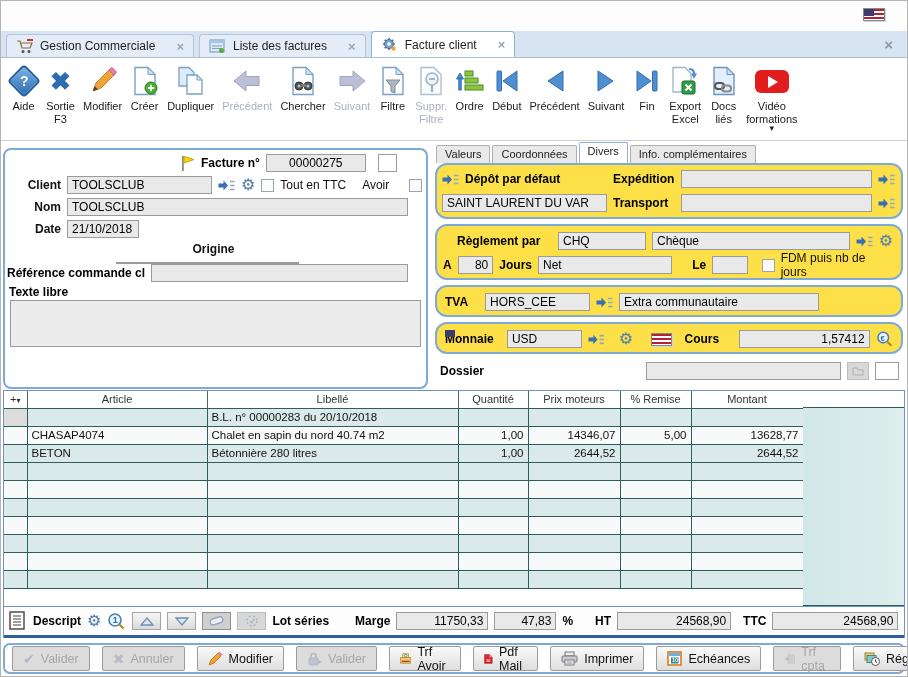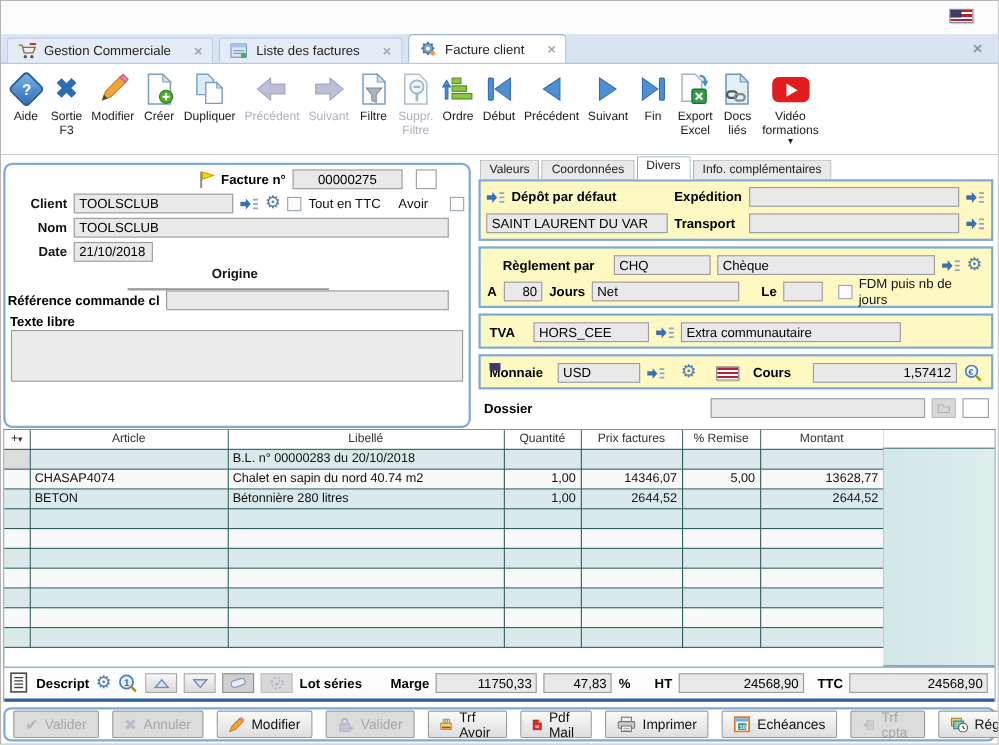--- a/index.html
+++ b/index.html
@@ -57,21 +57,21 @@
   .field.right { text-align:right; }
   .cb { width:13px; height:13px; background:#fbfbfb; border:1px solid #98a5b3; display:inline-block; }
   .texte-area { position:absolute; left:5px; right:5px; top:150px; height:47px;
                 background:#ececec; border:1px solid #9b9b9b; }
 
   .rightpanel { position:absolute; left:432px; top:0; width:474px; height:249px; }
   .ptabs { position:absolute; top:3px; left:3px; display:flex; align-items:flex-end; height:19px; }
   .ptab { padding:2px 8px 3px; background:#e9e9e9; border:1px solid #afafaf; border-bottom:none;
           font-size:11px; margin-right:2px; color:#222; border-radius:2px 2px 0 0; }
   .ptab.active { background:#fff; padding-bottom:6px; position:relative; z-index:2; border-color:#8fb0d8; }
-  .gbox { position:absolute; left:2px; right:4px; border:2px solid #7fa9d6; border-radius:0; background:#fef9c3; }
+  .gbox { position:absolute; left:2px; right:4px; border:2px solid #7fa9d6; border-radius:12px; background:#fde047; }
   .grow { position:absolute; display:flex; align-items:center; gap:6px; height:18px; }
 
   
   .tablezone { position:absolute; top:389px; left:2px; right:2px; height:248px;
                border:1px solid #6d93c2; border-bottom:none; }
   table.grid { border-collapse:collapse; table-layout:fixed; width:799px; font-size:11.5px; }
   table.grid th { font-weight:normal; font-size:11px; color:#333; background:#fff; height:17px;
                   border-right:1px solid #476b6b; border-bottom:1px solid #2e5d5d; text-align:center; }
   table.grid td { height:18px; border-right:1px solid #2e5d5d; border-bottom:1px solid #2e5d5d;
                   padding:0 4px; overflow:hidden; white-space:nowrap; }
@@ -198,20 +198,34 @@
         </div>
       <span class="tlabel">Dupliquer</span>
     </div>
     <div class="titem disabled">
       <div class="iconbox">
           <svg width="30" height="28" viewBox="0 0 30 28">
             <polygon points="2,14 14,4 14,9.5 27,9.5 27,18.5 14,18.5 14,24" fill="#bcc0d6" stroke="#9ea3c0"></polygon>
           </svg>
         </div>
       <span class="tlabel">Précédent</span>
+    </div>
+    <div class="titem">
+      <div class="iconbox">
+          <svg width="28" height="30" viewBox="0 0 28 30">
+            <path d="M4 1.5 h13 l7 7 V28.5 H4 z" fill="#fdfdfd" stroke="#7aa0c4" stroke-width="1.4"></path>
+            <path d="M17 1.5 l7 7 h-7 z" fill="#cfe2f3" stroke="#7aa0c4"></path>
+            <circle cx="10" cy="20" r="4" fill="#555" stroke="#333"></circle>
+            <circle cx="19" cy="20" r="4" fill="#555" stroke="#333"></circle>
+            <rect x="12" y="18" width="5" height="3" fill="#777"></rect>
+            <circle cx="10" cy="20" r="1.5" fill="#9fc3e0"></circle>
+            <circle cx="19" cy="20" r="1.5" fill="#9fc3e0"></circle>
+          </svg>
+        </div>
+      <span class="tlabel">Chercher</span>
     </div>
     <div class="titem disabled">
       <div class="iconbox">
           <svg width="30" height="28" viewBox="0 0 30 28">
             <polygon points="28,14 16,4 16,9.5 3,9.5 3,18.5 16,18.5 16,24" fill="#bcc0d6" stroke="#9ea3c0"></polygon>
           </svg>
         </div>
       <span class="tlabel">Suivant</span>
     </div>
     <div class="titem">
@@ -477,21 +491,21 @@
           <col style="width:92px">
           <col style="width:71px">
           <col style="width:112px">
         </colgroup>
       <tbody>
           <tr>
         <th class="corner"><span>+</span><span style="font-size:8px;">▾</span></th>
         <th>Article</th>
         <th>Libellé</th>
         <th>Quantité</th>
-        <th>Prix factures</th>
+        <th>Prix moteurs</th>
         <th>% Remise</th>
         <th>Montant</th>
       </tr>
       <tr class="teal">
         <td class="selcell"></td>
         <td class="ca"></td>
         <td>B.L. n° 00000283 du 20/10/2018</td>
         <td class="num"></td>
         <td class="num"></td>
         <td class="num"></td>

